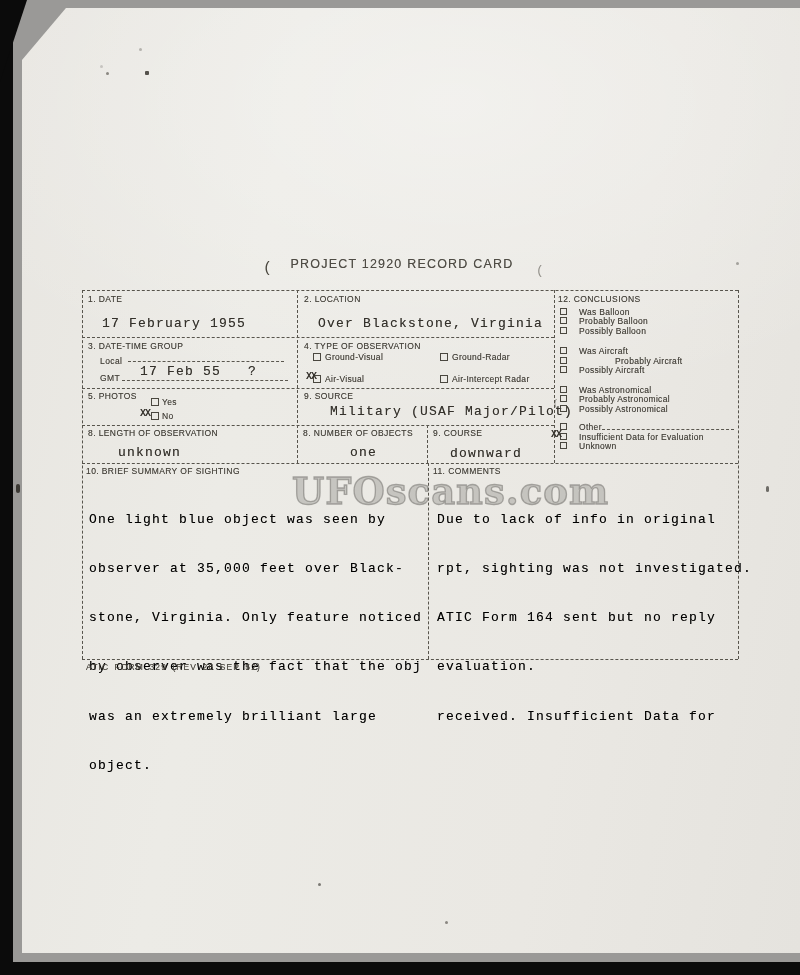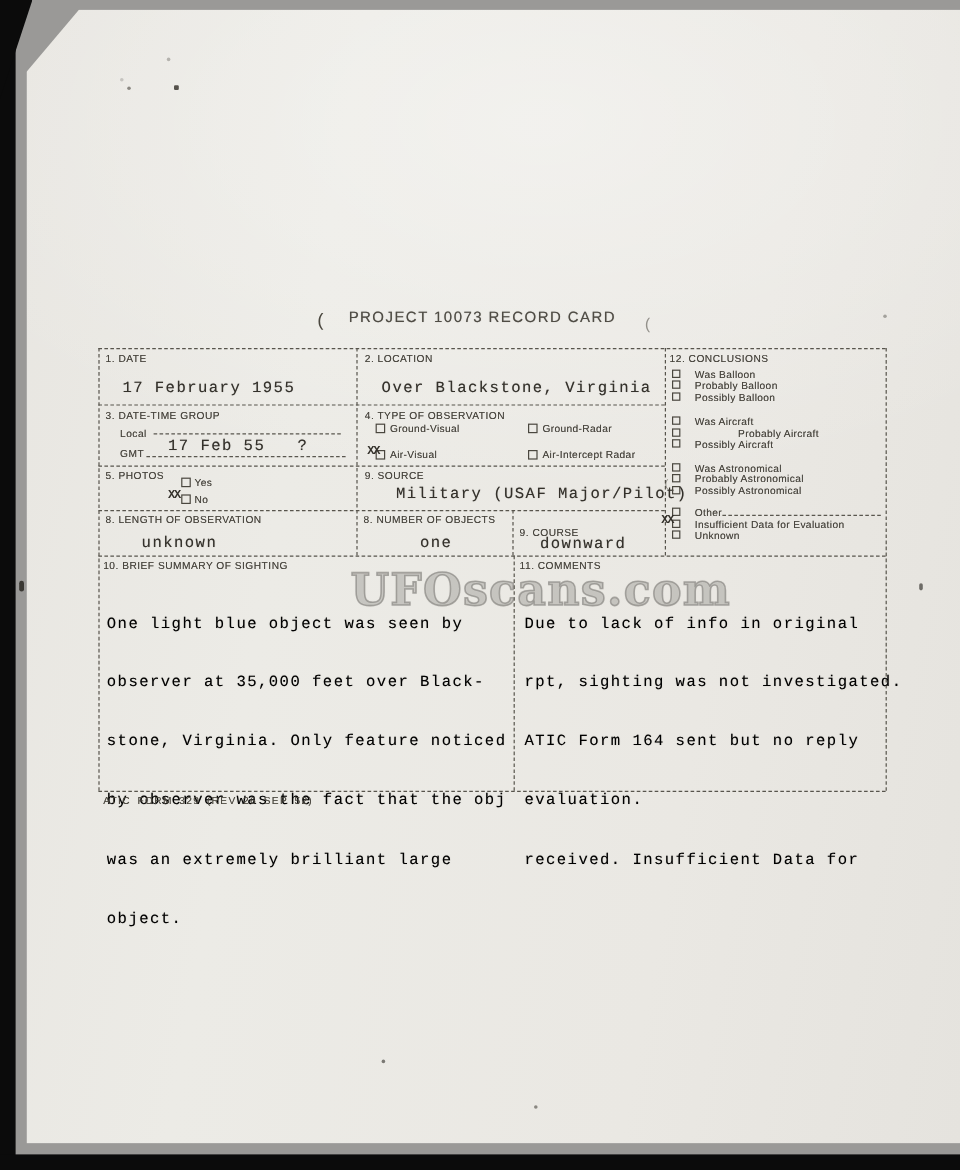--- a/index.html
+++ b/index.html
@@ -61,21 +61,21 @@
 
 <div id="scan">
 
   <div class="paper"></div>
 
   <div class="edge-black-left"></div>
   <div class="edge-black-corner"></div>
   <div class="edge-black-bottom"></div>
 
   <div class="paren" style="left:263px;top:260px;font-size:15px;">(</div>
-  <div class="doc-title">PROJECT 10073 RECORD CARD</div>
+  <div class="doc-title">PROJECT 12920 RECORD CARD</div>
   <div class="paren" style="left:536px;top:263px;font-size:13px;opacity:0.55;">(</div>
 
   <div class="rule h" style="left:82px;top:290px;width:656px;"></div>
   <div class="rule h" style="left:82px;top:659px;width:656px;"></div>
   <div class="rule v" style="left:82px;top:290px;height:369px;"></div>
   <div class="rule v" style="left:738px;top:290px;height:369px;"></div>
 
   <div class="rule h" style="left:82px;top:337px;width:472px;"></div>
   <div class="rule h" style="left:82px;top:388px;width:472px;"></div>
   <div class="rule h" style="left:82px;top:425px;width:472px;"></div>
@@ -116,21 +116,21 @@
   <div class="xx" style="left:140px;top:408px;">XX</div>
   <div class="opt" style="left:162px;top:411px;">No</div>
 
   <div class="lbl" style="left:304px;top:391px;">9. SOURCE</div>
   <div class="val" style="left:310px;top:404px;padding-left:20px;">Military (USAF Major/Pilot)</div>
 
   <div class="lbl" style="left:88px;top:428px;">8. LENGTH OF OBSERVATION</div>
   <div class="val" style="left:118px;top:445px;">unknown</div>
   <div class="lbl" style="left:303px;top:428px;">8. NUMBER OF OBJECTS</div>
   <div class="val" style="left:350px;top:445px;">one</div>
-  <div class="lbl" style="left:433px;top:428px;margin-top:11px;">9. COURSE</div>
+  <div class="lbl" style="left:433px;top:428px;">9. COURSE</div>
   <div class="val" style="left:450px;top:446px;">downward</div>
 
   <div class="lbl" style="left:86px;top:466px;">10. BRIEF SUMMARY OF SIGHTING</div>
   <div class="tblock" style="left:89px;top:479px;">
     <div>One light blue object was seen by</div>
     <div>observer at 35,000 feet over Black-</div>
     <div>stone, Virginia. Only feature noticed</div>
     <div>by observer was the fact that the obj</div>
     <div>was an extremely brilliant large</div>
     <div>object.</div>

